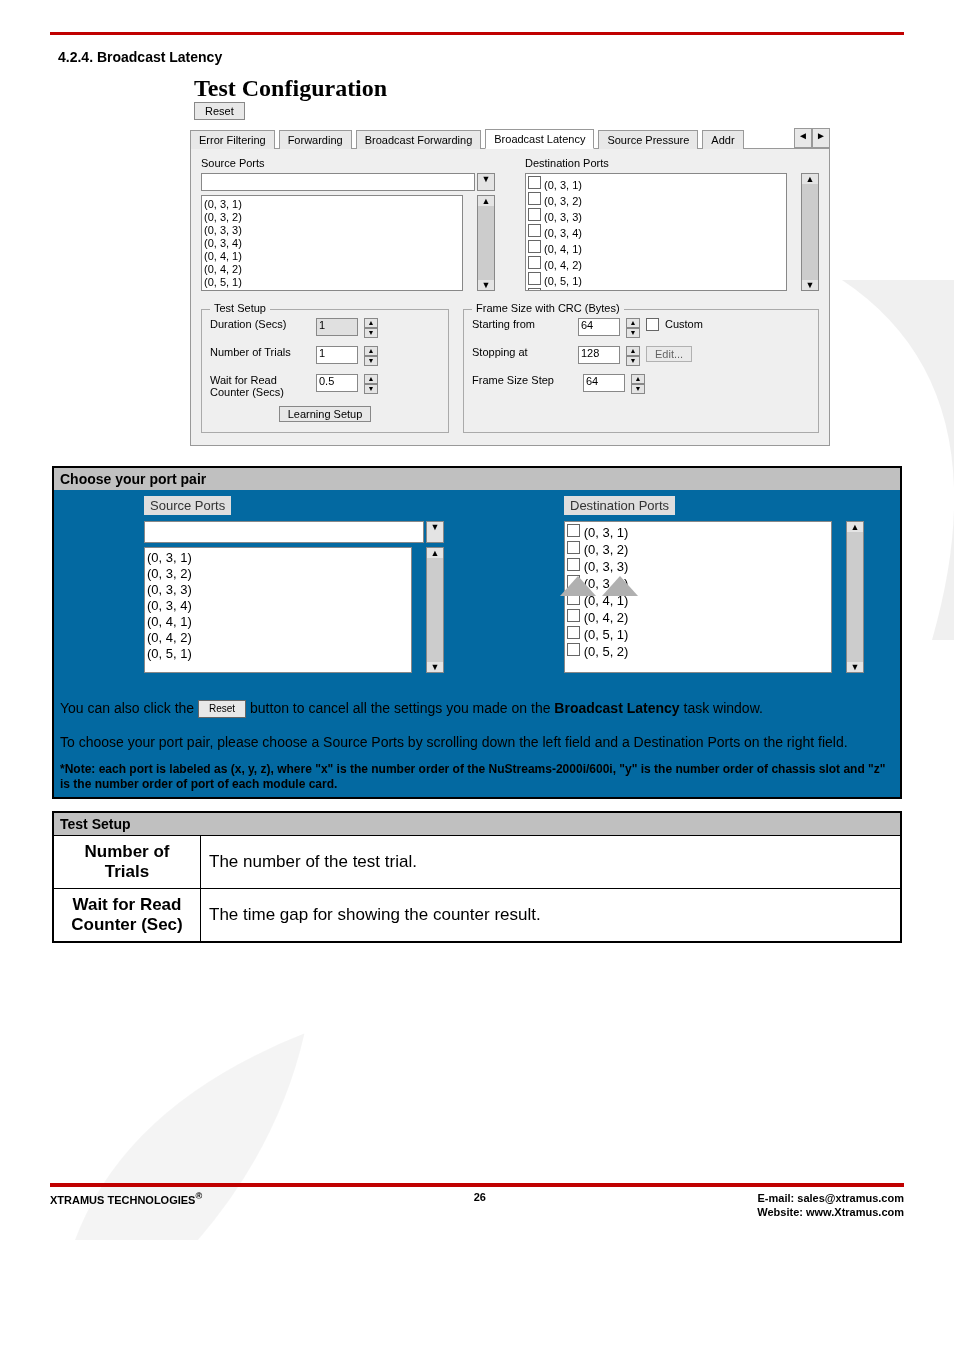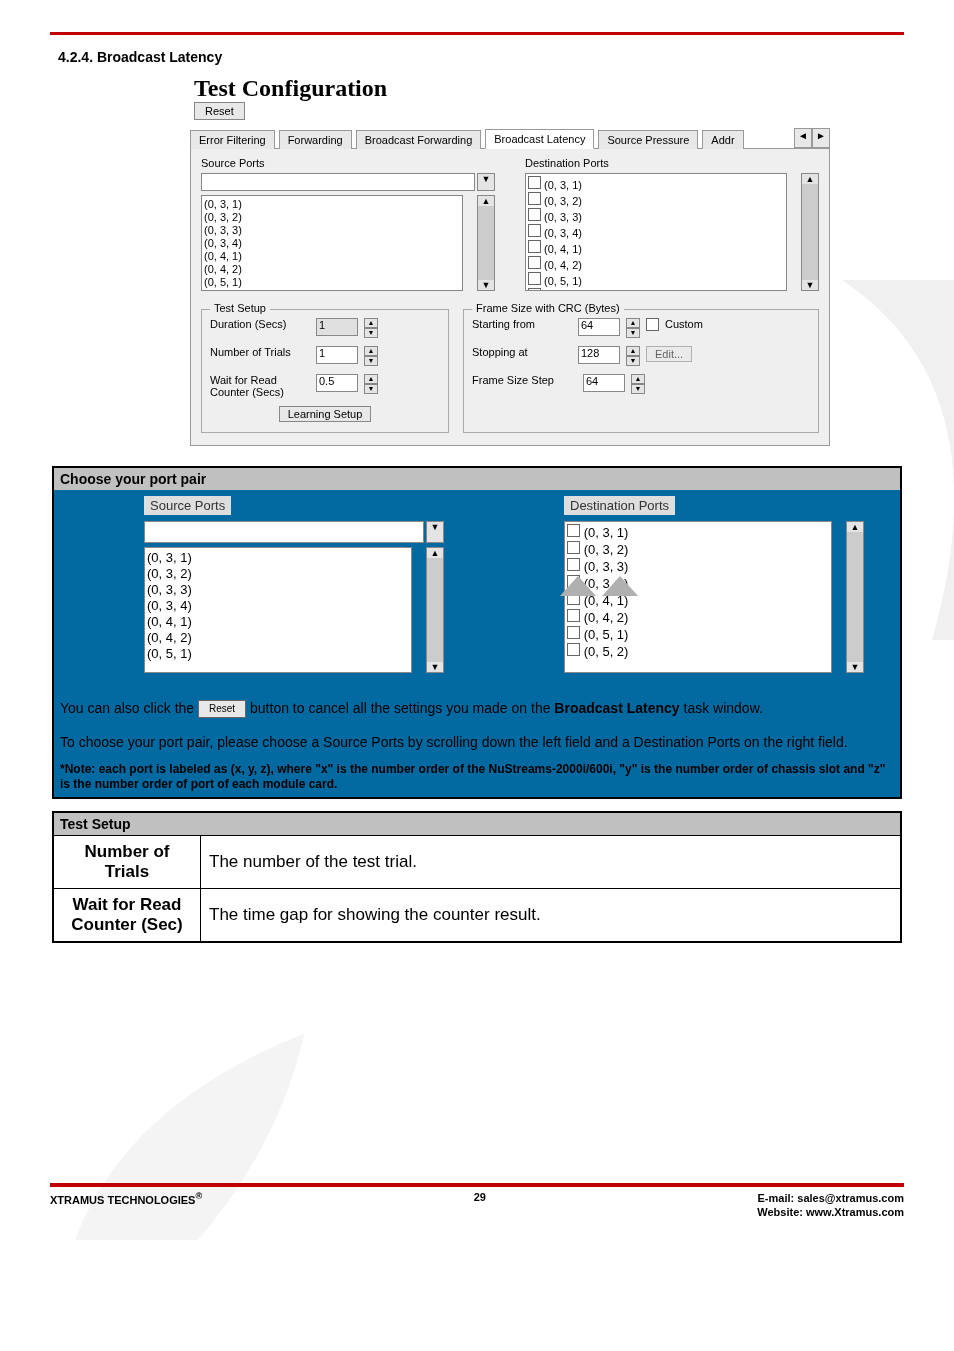--- a/index.html
+++ b/index.html
@@ -602,20 +602,20 @@
         <path d="M0 140 Q40 10 200 0 Q140 100 0 140 Z" fill="#777"></path>
       </svg>
   </div>
 
   <div class="footer">
     <div class="red-line2"></div>
     <div class="footer-row">
       <div class="footer-left">
         <span>XTRAMUS TECHNOLOGIES</span><sup>®</sup>
       </div>
-      <div class="footer-center">29</div>
+      <div class="footer-center">26</div>
       <div class="footer-right">
         <div>E-mail: sales@xtramus.com</div>
         <div>Website:  www.Xtramus.com</div>
       </div>
     </div>
   </div>
 </div>
 
 </body></html>

